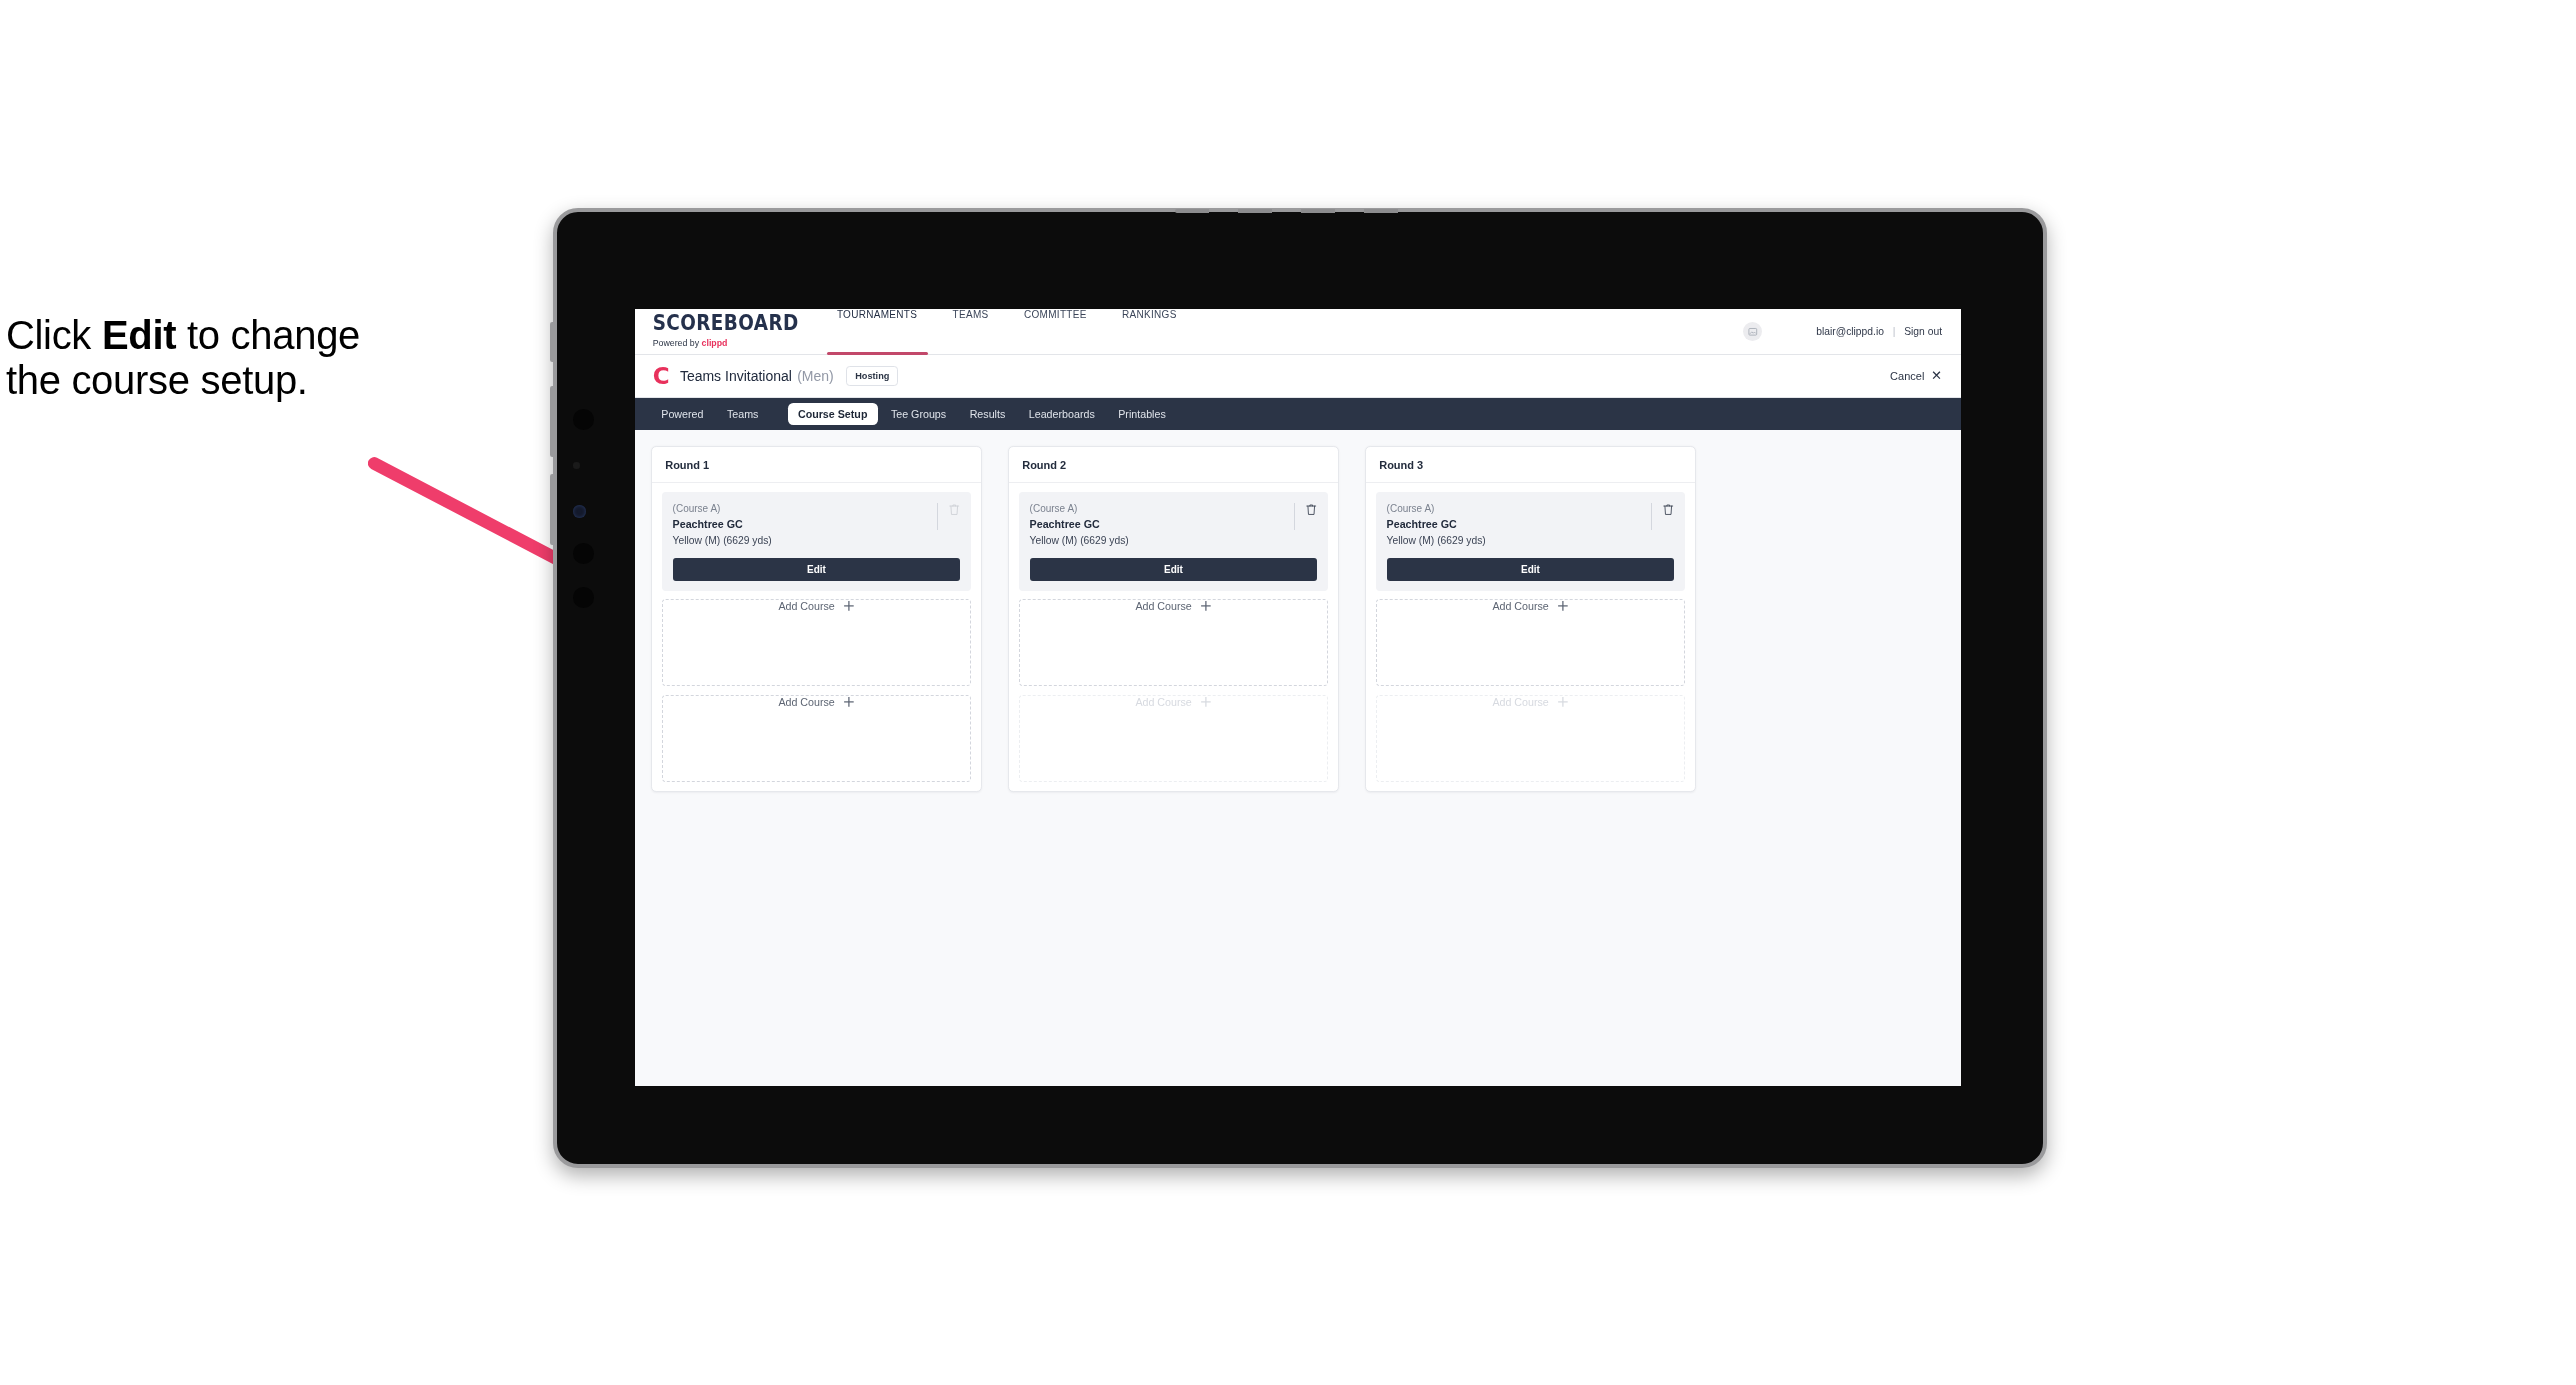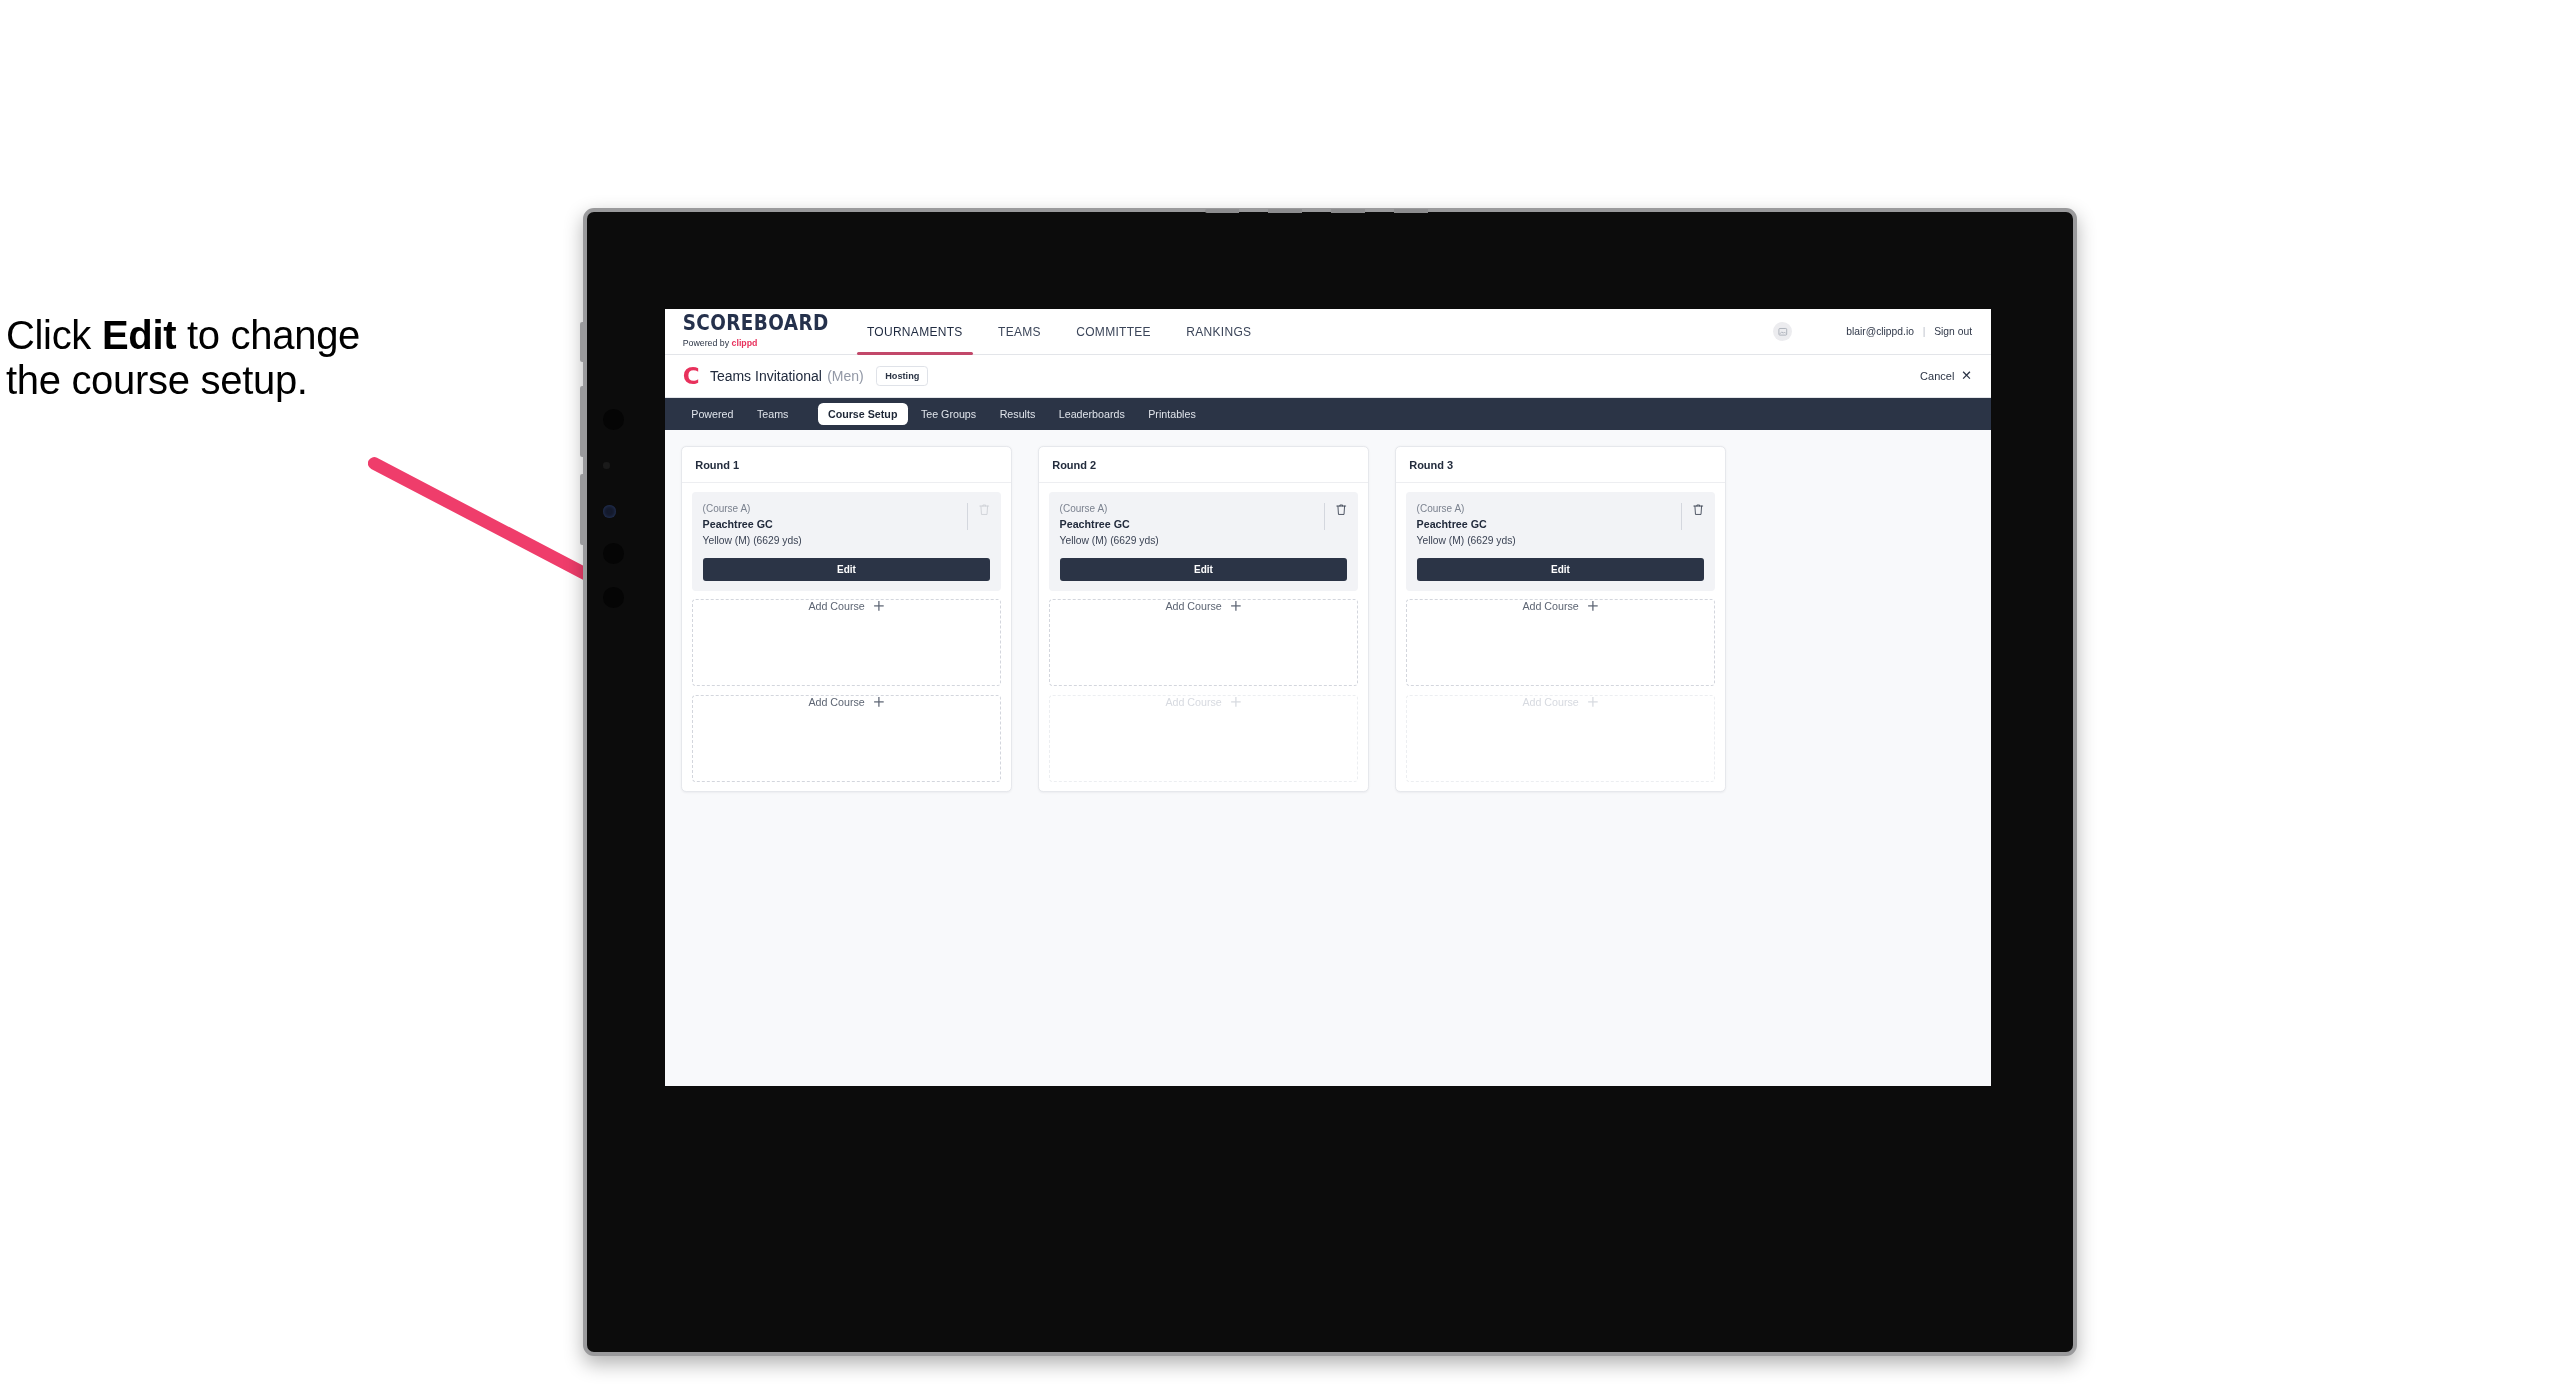--- a/index.html
+++ b/index.html
@@ -16,24 +16,24 @@
     position: absolute; left: 5.9px; top: 313px; width: 412px;
     font-size: 40px; line-height: 1.13; color: #000;
     letter-spacing: -0.3px;
   }
   #annotation b { font-weight: 700; }
 
   #arrow-svg { position: absolute; left: 368px; top: 456px; width: 339px; height: 184px; }
 
   
   #tablet {
-    position: absolute; left: 583px; top: 208px;
-    width: 1494px; height: 1148px;
+    position: absolute; left: 553px; top: 208px;
+    width: 1494px; height: 960px;
     background: #0c0c0c;
-    border-radius: 11px;
+    border-radius: 25px;
     border: 4.4px solid #9a9a9c;
     box-shadow: 0 7.4px 19px rgba(0,0,0,.30);
   }
   #tablet::before{ 
     content:""; position:absolute; left:50%; top:-2.9px; transform:translateX(-50%);
     width:250px; height:3.7px;
     background: repeating-linear-gradient(90deg,#8d8d8f 0 34px,transparent 34px 63px);
     border-radius:2.2px;
   }
   .side-btn { position:absolute; left:-6.6px; width:4.4px; background:#9a9a9c; border-radius:2.2px; }
@@ -68,22 +68,22 @@
     font-weight:700; font-size:18.4px; letter-spacing:0.4px; color:#25314c;
     line-height:1;
     transform: scaleY(1.12);
     transform-origin: left bottom;
   }
   .brand-sub { font-size:8.8px; color:#2b3445; margin-top:4.4px; }
   .brand-sub i { font-style:normal; color:#e8315c; font-weight:700; }
 
   .nav-items { display:flex; align-items:stretch; }
   .nav-item {
-    display:flex; align-items:center; padding:0 17.7px;
-    font-size:12px; letter-spacing:0.3px; color:#3b4559;
+    display:flex; padding:0 17.7px;
+    font-size:10px; letter-spacing:0.3px; color:#3b4559;
     position:relative; cursor:pointer;
   }
   .nav-item.active { color:#1f2a40; }
   .nav-item.active::after {
     content:""; position:absolute; left:7.4px; right:7.4px; bottom:-0.7px;
     height:2.9px; background:#c2486a; border-radius:1.5px;
   }
 
   .topnav-right { margin-left:auto; display:flex; align-items:center; padding-right:19px; gap:8.8px; }
   .avatar {

